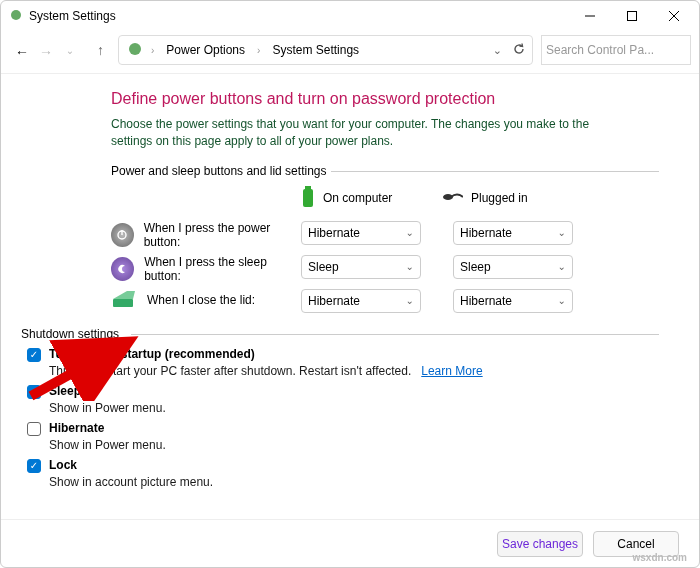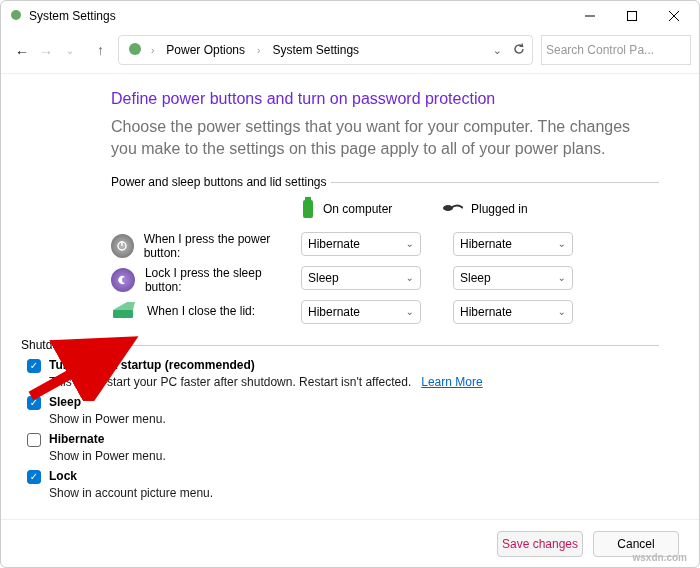--- a/index.html
+++ b/index.html
@@ -57,26 +57,26 @@
       align-items: center;
       padding: 0 4px;
       color: #999;
       font-size: 12px;
     }
     .content {
       padding: 16px 40px 16px 110px;
       overflow: auto;
     }
     .heading {
-      color: #6d28d9;
+      color: #be185d;
       font-size: 16px;
       margin-bottom: 8px;
       font-weight: 400;
     }
-    .desc { font-size: 16px; color: #737373; line-height: 1.4; margin-bottom: 14px; max-width: 520px; }
+    .desc { font-size: 12px; color: #14532d; line-height: 1.4; margin-bottom: 14px; max-width: 520px; }
     .section-label { font-size: 12px; color: #000; margin-bottom: 6px; position: relative; }
     .section-label::after {
       content: ""; position: absolute; left: 220px; right: 0; top: 50%; height: 1px; background: #ccc;
     }
     .section-label.shutdown::after { left: 110px; }
     .col-headers { display: flex; padding-left: 190px; gap: 0; align-items: center; margin: 8px 0 10px 0; }
     .col-h { width: 140px; display: flex; align-items: center; gap: 8px; }
     .row { display: flex; align-items: flex-start; margin: 6px 0; }
     .row-label { display: flex; align-items: center; gap: 10px; width: 190px; }
     .icon-circle {
@@ -102,21 +102,21 @@
     .footer {
       position: absolute; bottom: 0; right: 0; left: 0; height: 48px;
       display: flex; justify-content: flex-end; align-items: center;
       padding: 0 20px; gap: 10px; border-top:1px solid #eee;
     }
     .btn {
       min-width: 86px; height: 26px; border: 1px solid #ccc; border-radius: 4px;
       background: #f9f9f9; display:flex; align-items:center; justify-content:center;
       font-size:12px;
     }
-    .btn.disabled { color:#be185d; background:#f5f5f5;margin-left:36px; }
+    .btn.disabled { color:#6d28d9; background:#f5f5f5;margin-left:36px; }
     .watermark { position:absolute; bottom:4px; right:12px; font-size:10px; color:#bbb;font-weight:bold; }
     .arrow-overlay { position:absolute; left:20px; top:240px; pointer-events:none; }
   </style>
 </head>
 <body>
 
 <div class="titlebar">
   <div class="titlebar-title">
     <span>
       <svg width="14" height="14" viewBox="0 0 14 14">
@@ -226,21 +226,21 @@
     </div>
   </div>
 
   <div class="row">
     <div class="row-label">
       <span class="icon-circle" style="background:radial-gradient(circle,#a8d,#649);">
         <svg width="12" height="12" viewBox="0 0 12 12">
             <path d="M8 3 A4 4 0 1 0 8 9 A3 3 0 0 1 8 3" fill="#fff"></path>
           </svg>
       </span>
-      <span>Lock I press the sleep button:</span>
+      <span>When I press the sleep button:</span>
     </div>
     <div class="row-selects">
       <div class="sel">
           <span>Sleep</span>
           <span class="caret">⌄</span>
         </div>
       <div class="sel">
           <span>Sleep</span>
           <span class="caret">⌄</span>
         </div>

